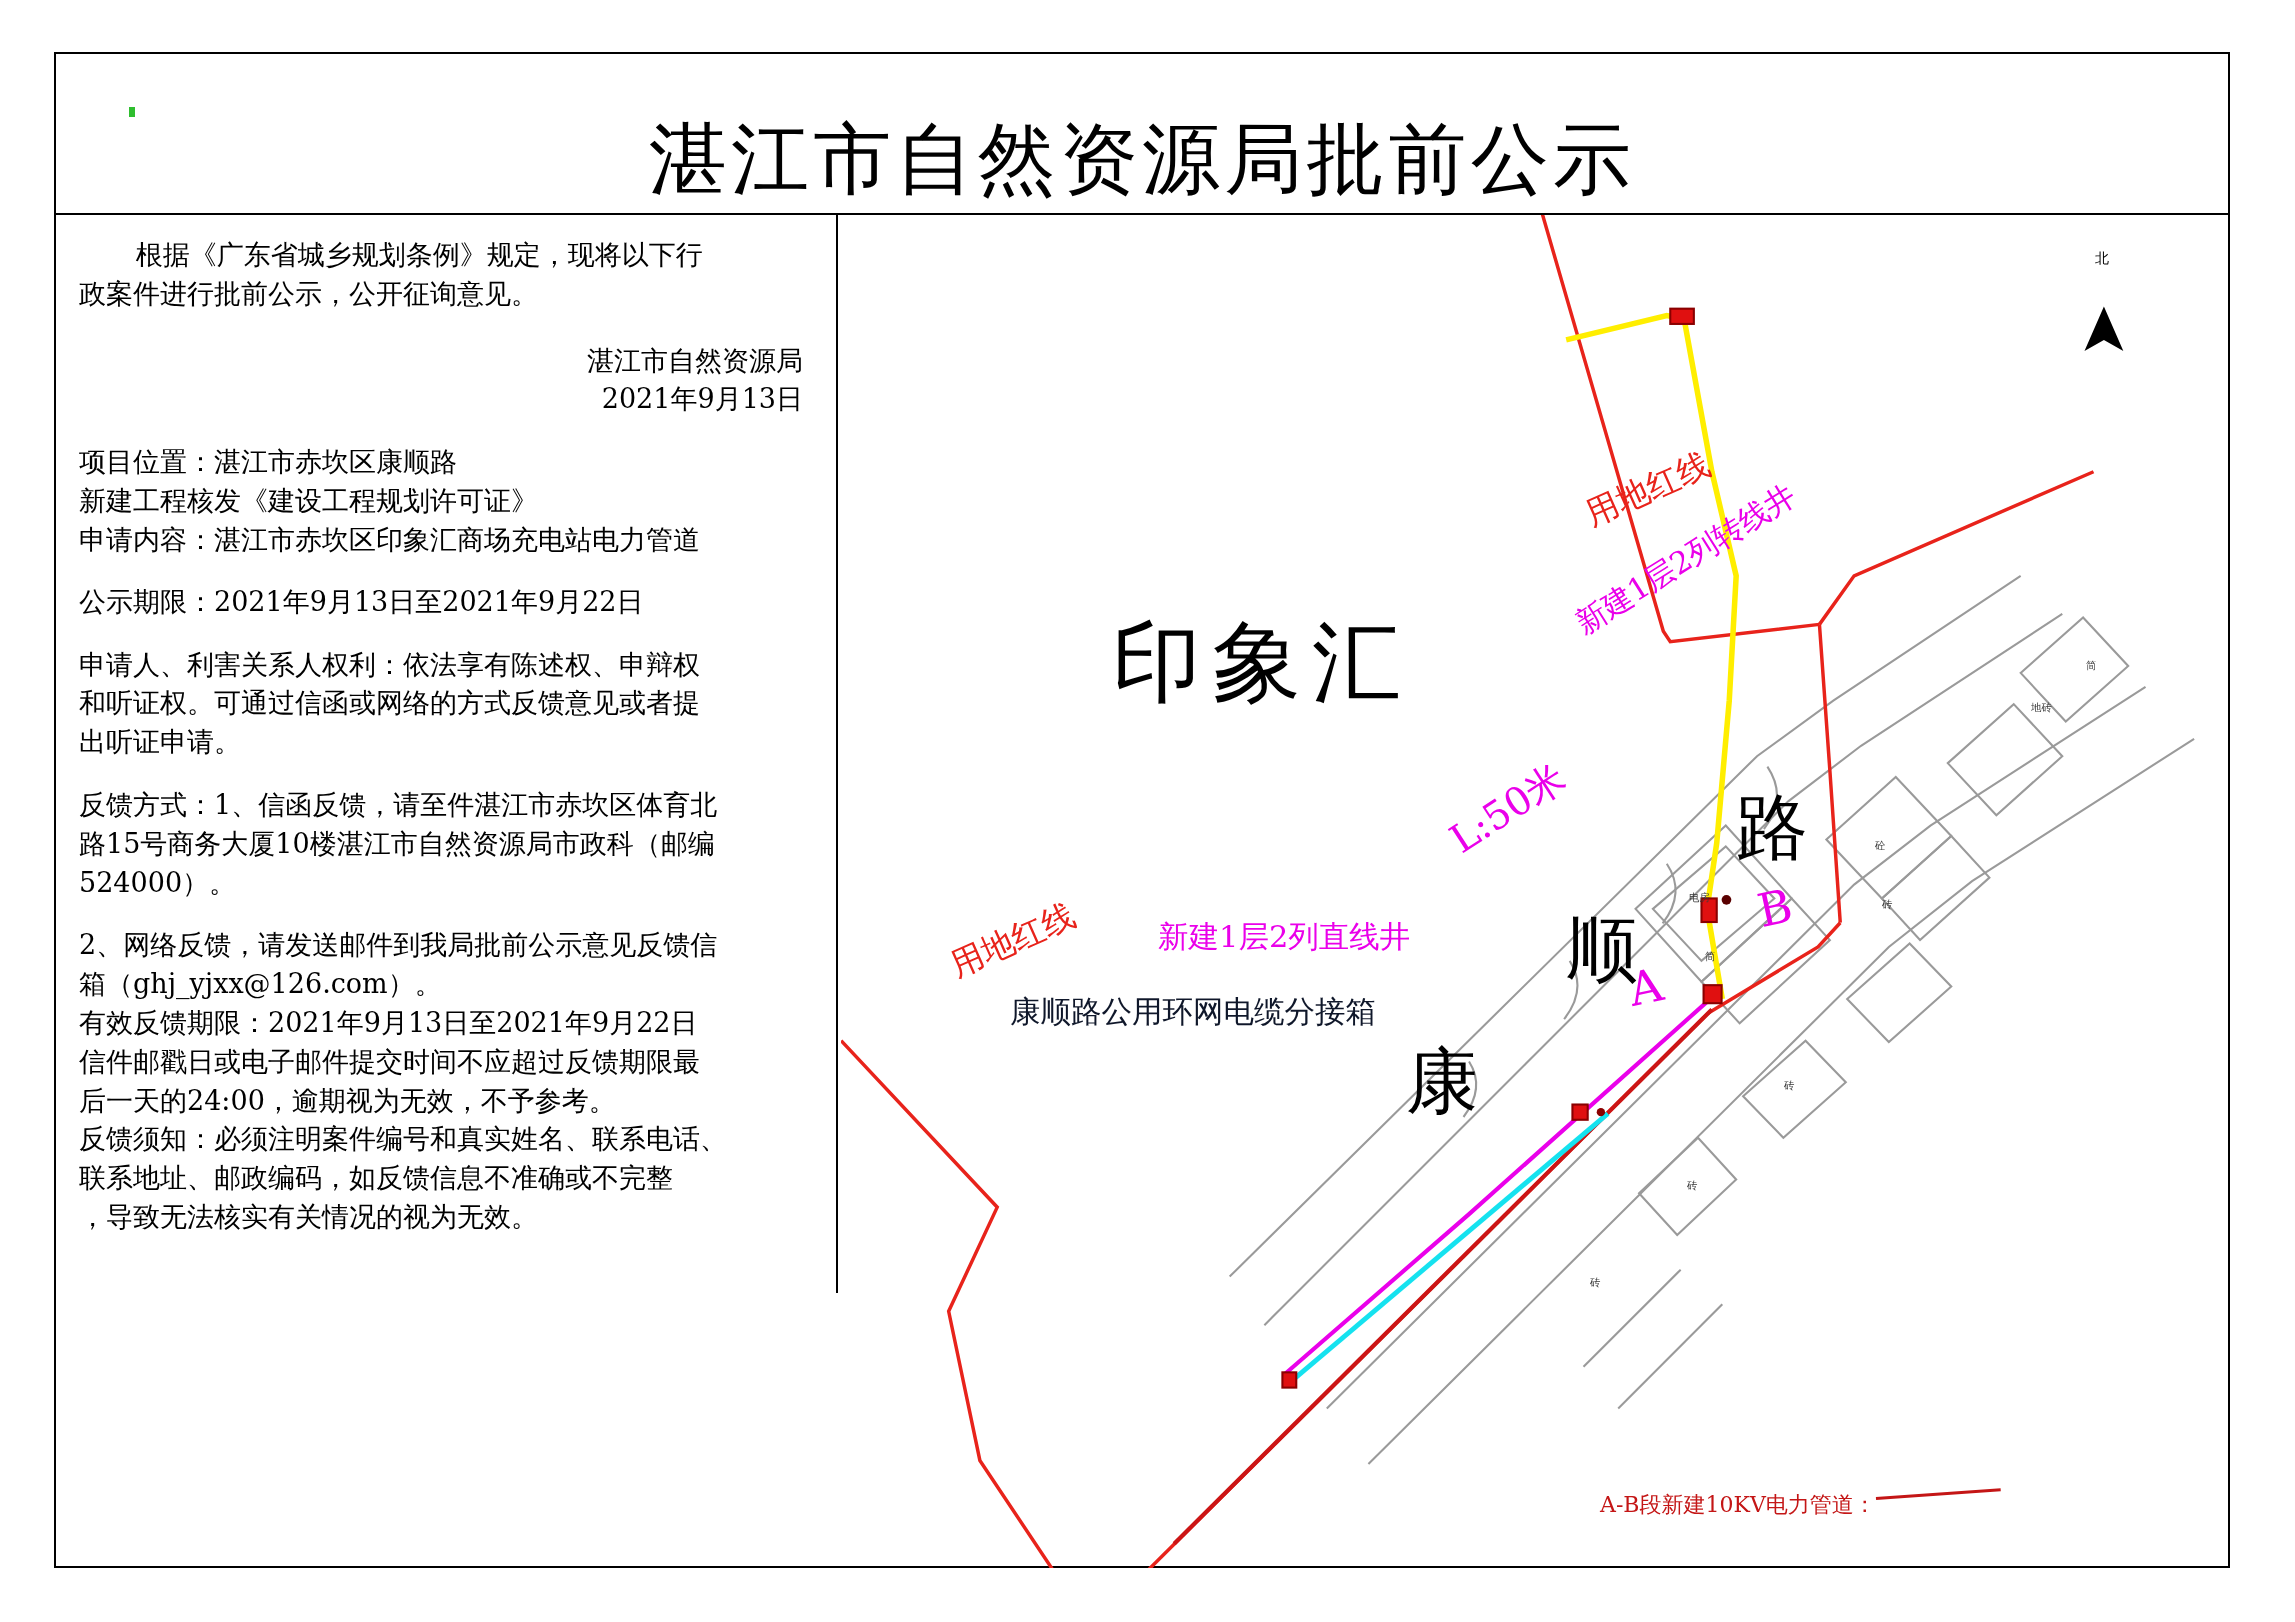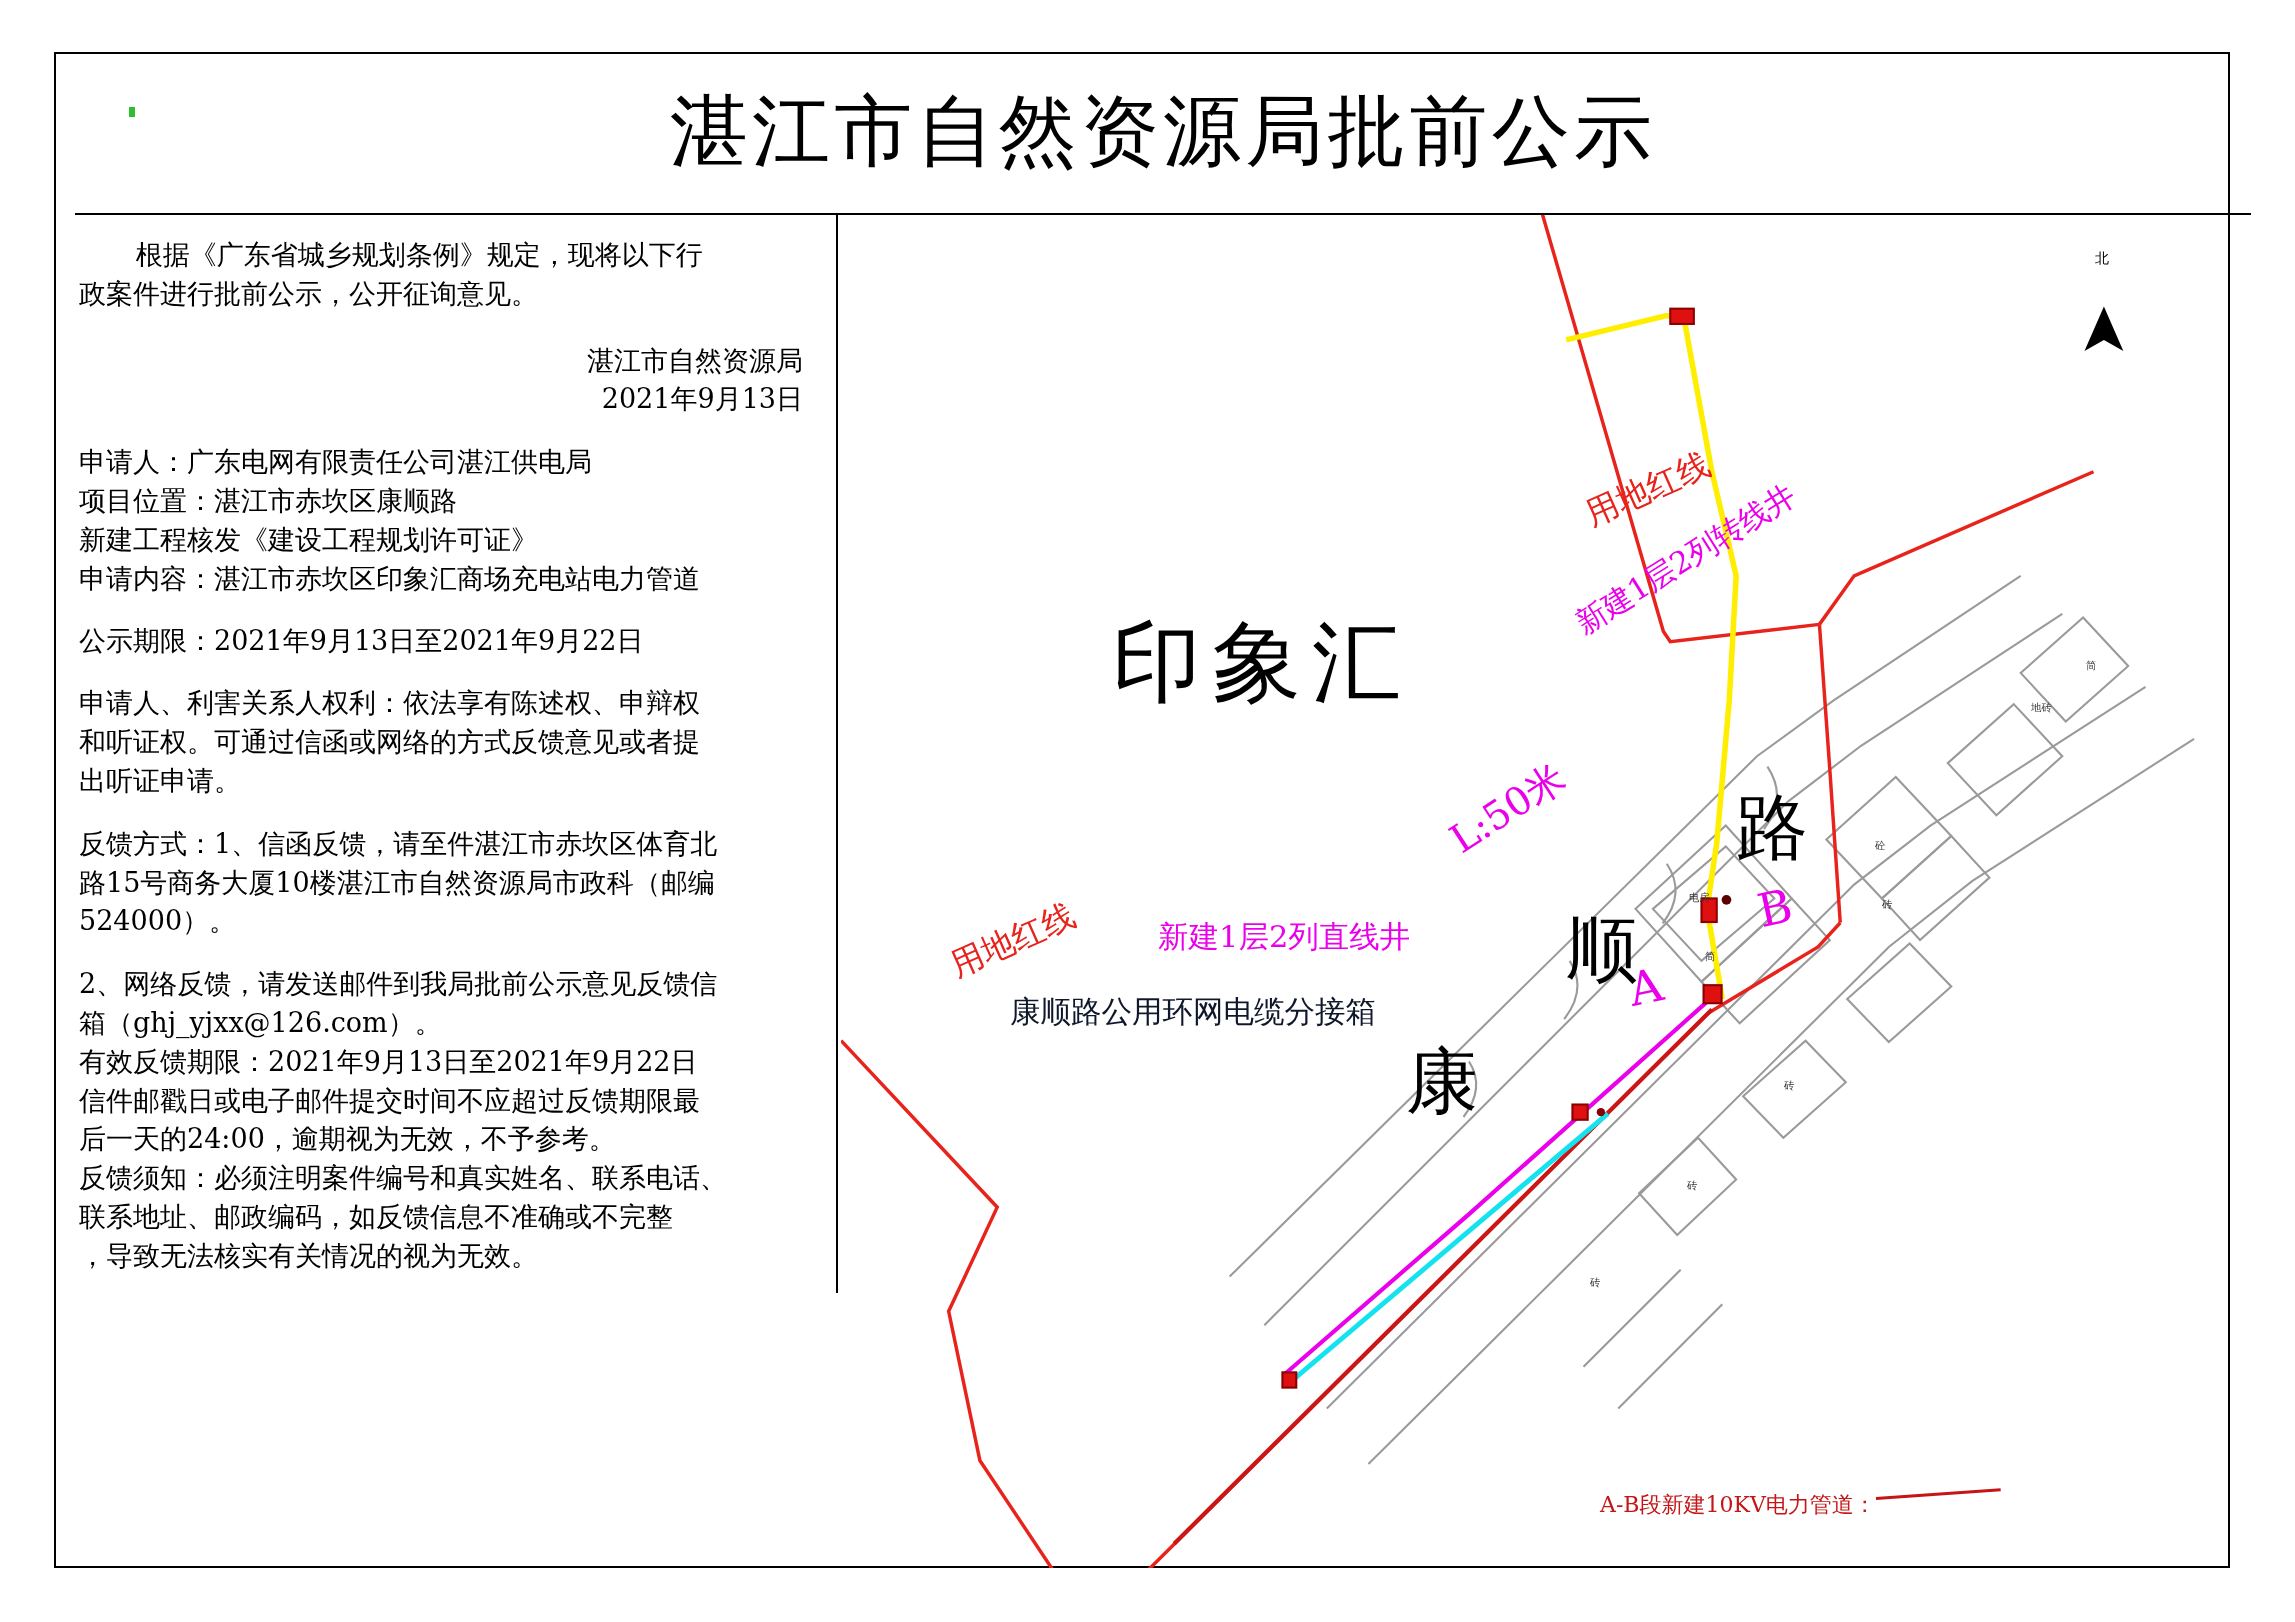--- a/index.html
+++ b/index.html
@@ -3,21 +3,21 @@
 <meta charset="utf-8">
 <style>
   html,body{margin:0;padding:0;background:#fff;}
   body{width:2295px;height:1623px;font-family:"DejaVu Serif",serif;overflow:hidden;}
   .page{position:relative;width:2295px;height:1623px;background:#ffffff;}
 
   
   .frame{position:absolute;left:54px;top:52px;width:2176px;height:1516px;border:2.8px solid #000;box-sizing:border-box;}
 
   
-  .title-band{position:absolute;left:54px;top:52px;width:2176px;height:163px;box-sizing:border-box;border-bottom:2.8px solid #000;display:flex;align-items:center;justify-content:center;margin-left:21px;}
+  .title-band{position:absolute;left:54px;top:52px;width:2176px;height:163px;box-sizing:border-box;border-bottom:2.8px solid #000;display:flex;align-items:flex-end;justify-content:center;}
   .title-text{font-family:"DejaVu Serif",serif;font-size:78px;letter-spacing:4.2px;color:#000;white-space:nowrap;font-weight:400;}
 
   
   .speck{position:absolute;left:129px;top:107px;width:6.2px;height:9.7px;background:#2fbe2f;}
 
   
   .left-col{position:absolute;left:54px;top:215px;width:784px;height:1078px;box-sizing:border-box;border-right:2.8px solid #000;}
   .right-col{position:absolute;left:841px;top:215px;width:1390px;height:1353px;box-sizing:border-box;overflow:hidden;}
 
   
@@ -80,21 +80,20 @@
       <p>政案件进行批前公示，公开征询意见。</p>
 
       <div class="gap"></div>
       <div class="gap-sm"></div>
 
       <p class="right-align">湛江市自然资源局</p>
       <p class="right-align">2021年9月13日</p>
 
       <div class="gap"></div>
 
-      <p>申请人：广东电网有限责任公司湛江供电局</p>
       <p>项目位置：湛江市赤坎区康顺路</p>
       <p>新建工程核发《建设工程规划许可证》</p>
       <p>申请内容：湛江市赤坎区印象汇商场充电站电力管道</p>
 
       <div class="gap"></div>
 
       <p>公示期限：2021年9月13日至2021年9月22日</p>
 
       <div class="gap"></div>
 

